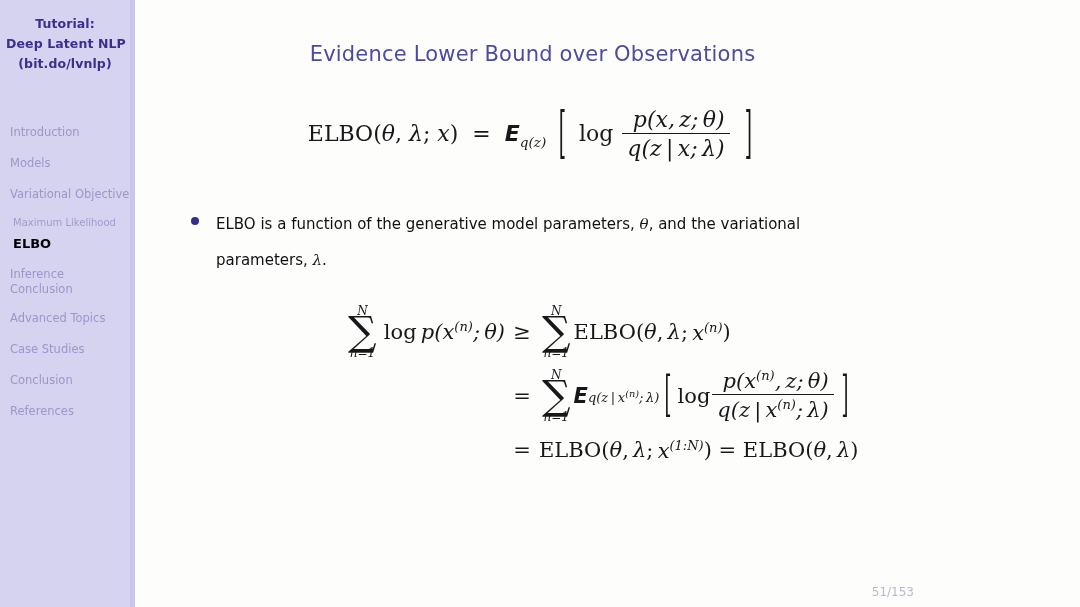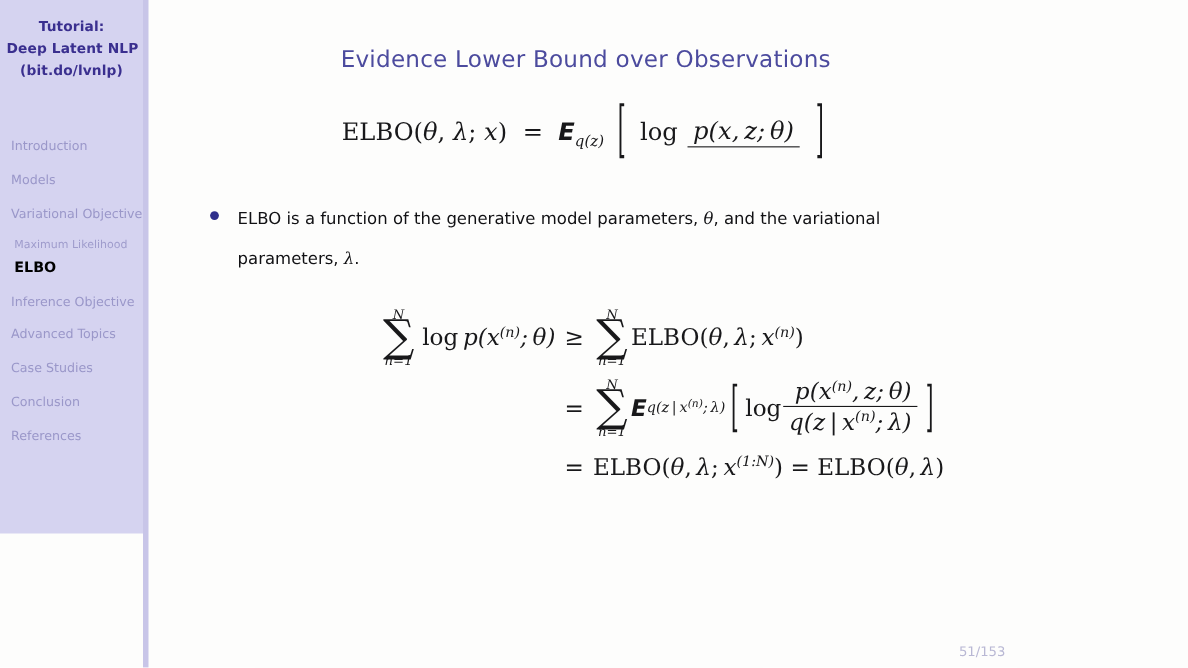--- a/index.html
+++ b/index.html
@@ -16,21 +16,21 @@
     height: 607px;
     background: #fdfdfc;
     overflow: hidden;
   }
 
   
   .sidebar {
     position: absolute;
     left: 0; top: 0;
     width: 130px;
-    height: 485px;
+    height: 607px;
     background: #d5d3f0;
     box-sizing: border-box;
   }
   .sidebar-edge {
     position: absolute;
     left: 130px; top: 0;
     width: 5px;
     height: 607px;
     background: #c8c5e8;
   }
@@ -254,21 +254,21 @@
         <span>Variational Objective</span>
       </div>
       <div class="sb-sub">
         <span>Maximum Likelihood</span>
       </div>
       <div class="sb-sub active">
         <span>ELBO</span>
       </div>
       <div class="sb-gap"></div>
       <div class="sb-item wrap2">
-        <span>Inference Objective</span>
+        <span>Inference Conclusion</span>
       </div>
       <div class="sb-item">
         <span>Advanced Topics</span>
       </div>
       <div class="sb-item">
         <span>Case Studies</span>
       </div>
       <div class="sb-item">
         <span>Conclusion</span>
       </div>
@@ -284,20 +284,21 @@
     <div class="slide-title">Evidence Lower Bound over Observations</div>
 
     <div class="eq1 math">
       <span class="mr">ELBO(<span class="mi">θ</span>,&nbsp;<span class="mi">λ</span>;&nbsp;<span class="mi">x</span>)</span>
       <span>&nbsp;=&nbsp;</span>
       <span class="bb">E</span><span class="sub">q(z)</span>
       <span class="brk">[</span>
       <span class="mr">log</span>
       <span class="frac">
         <span class="num mi">p(x, z; θ)</span>
+        <span class="den mi">q(z | x; λ)</span>
       </span>
       <span class="brk">]</span>
     </div>
 
     <div class="bullet-row">
       <div class="bullet-dot"></div>
       <div class="bullet-text">
         <span>ELBO is a function of the generative model parameters, </span><span class="mth">θ</span><span>, and the variational parameters, </span><span class="mth">λ</span><span>.</span>
       </div>
     </div>

